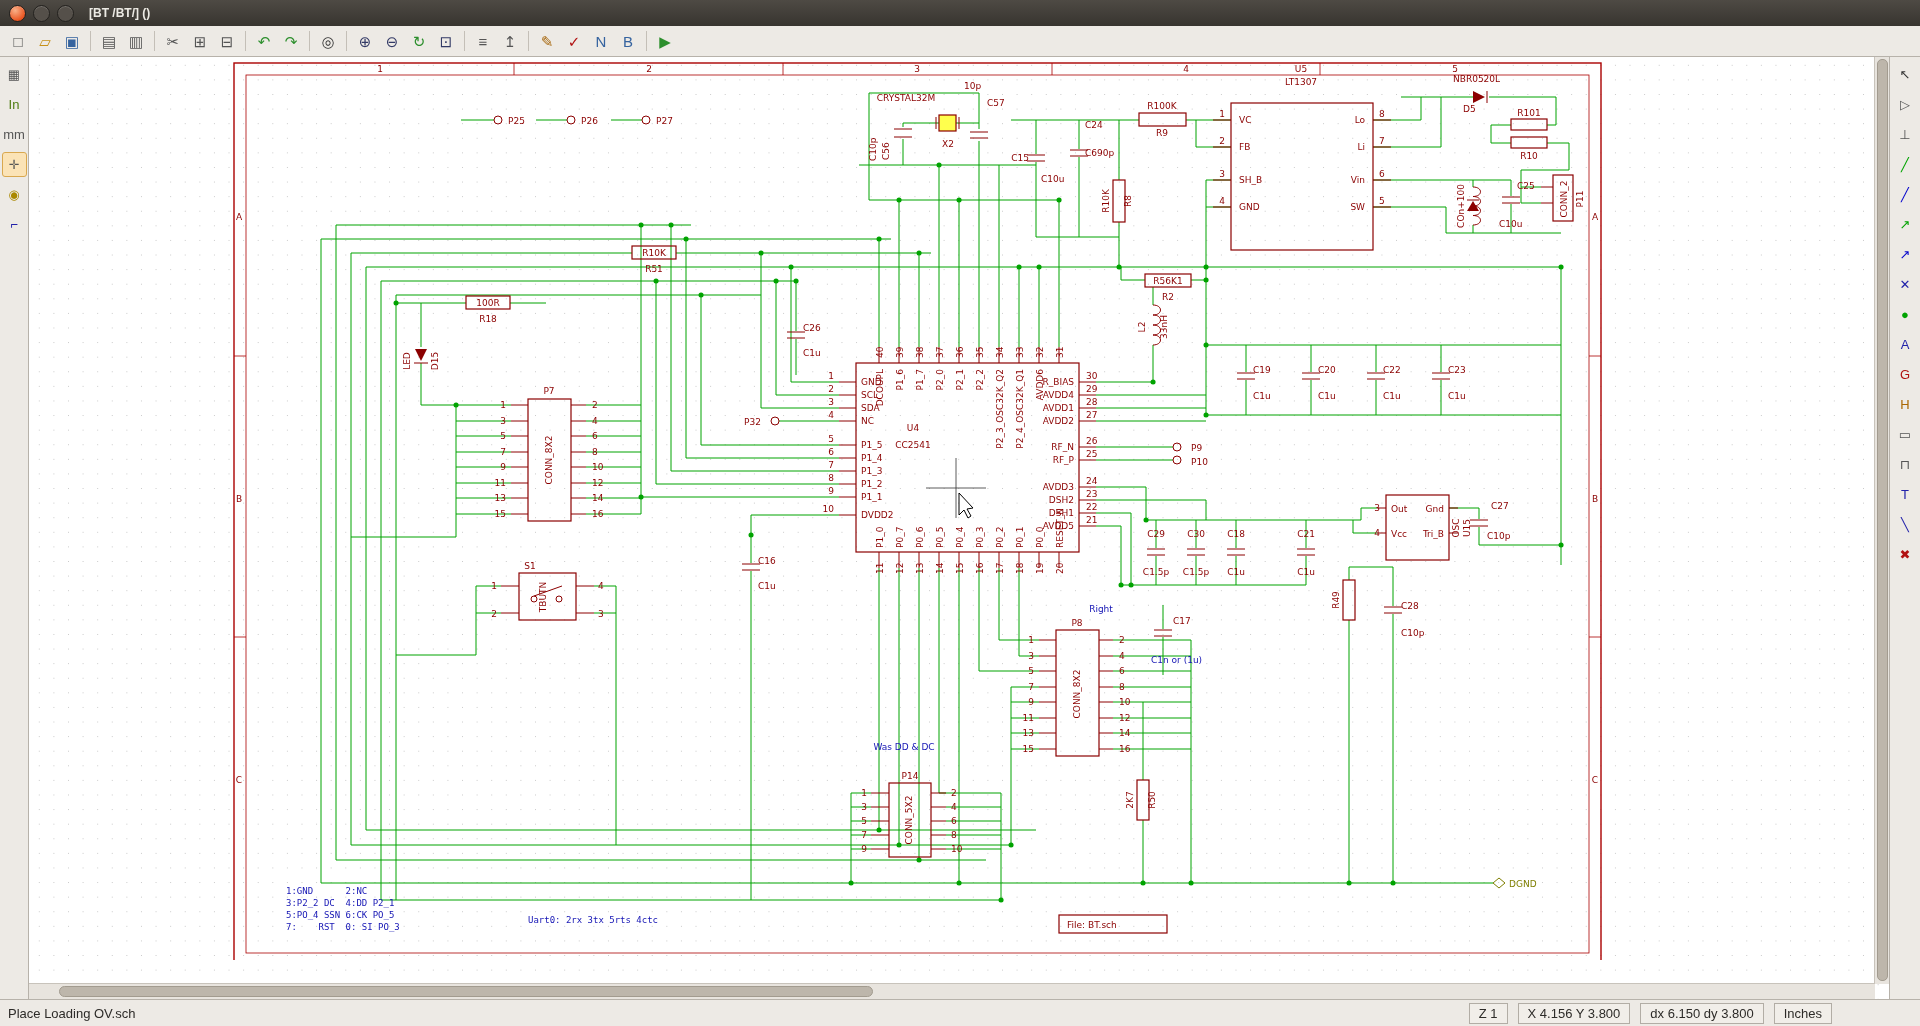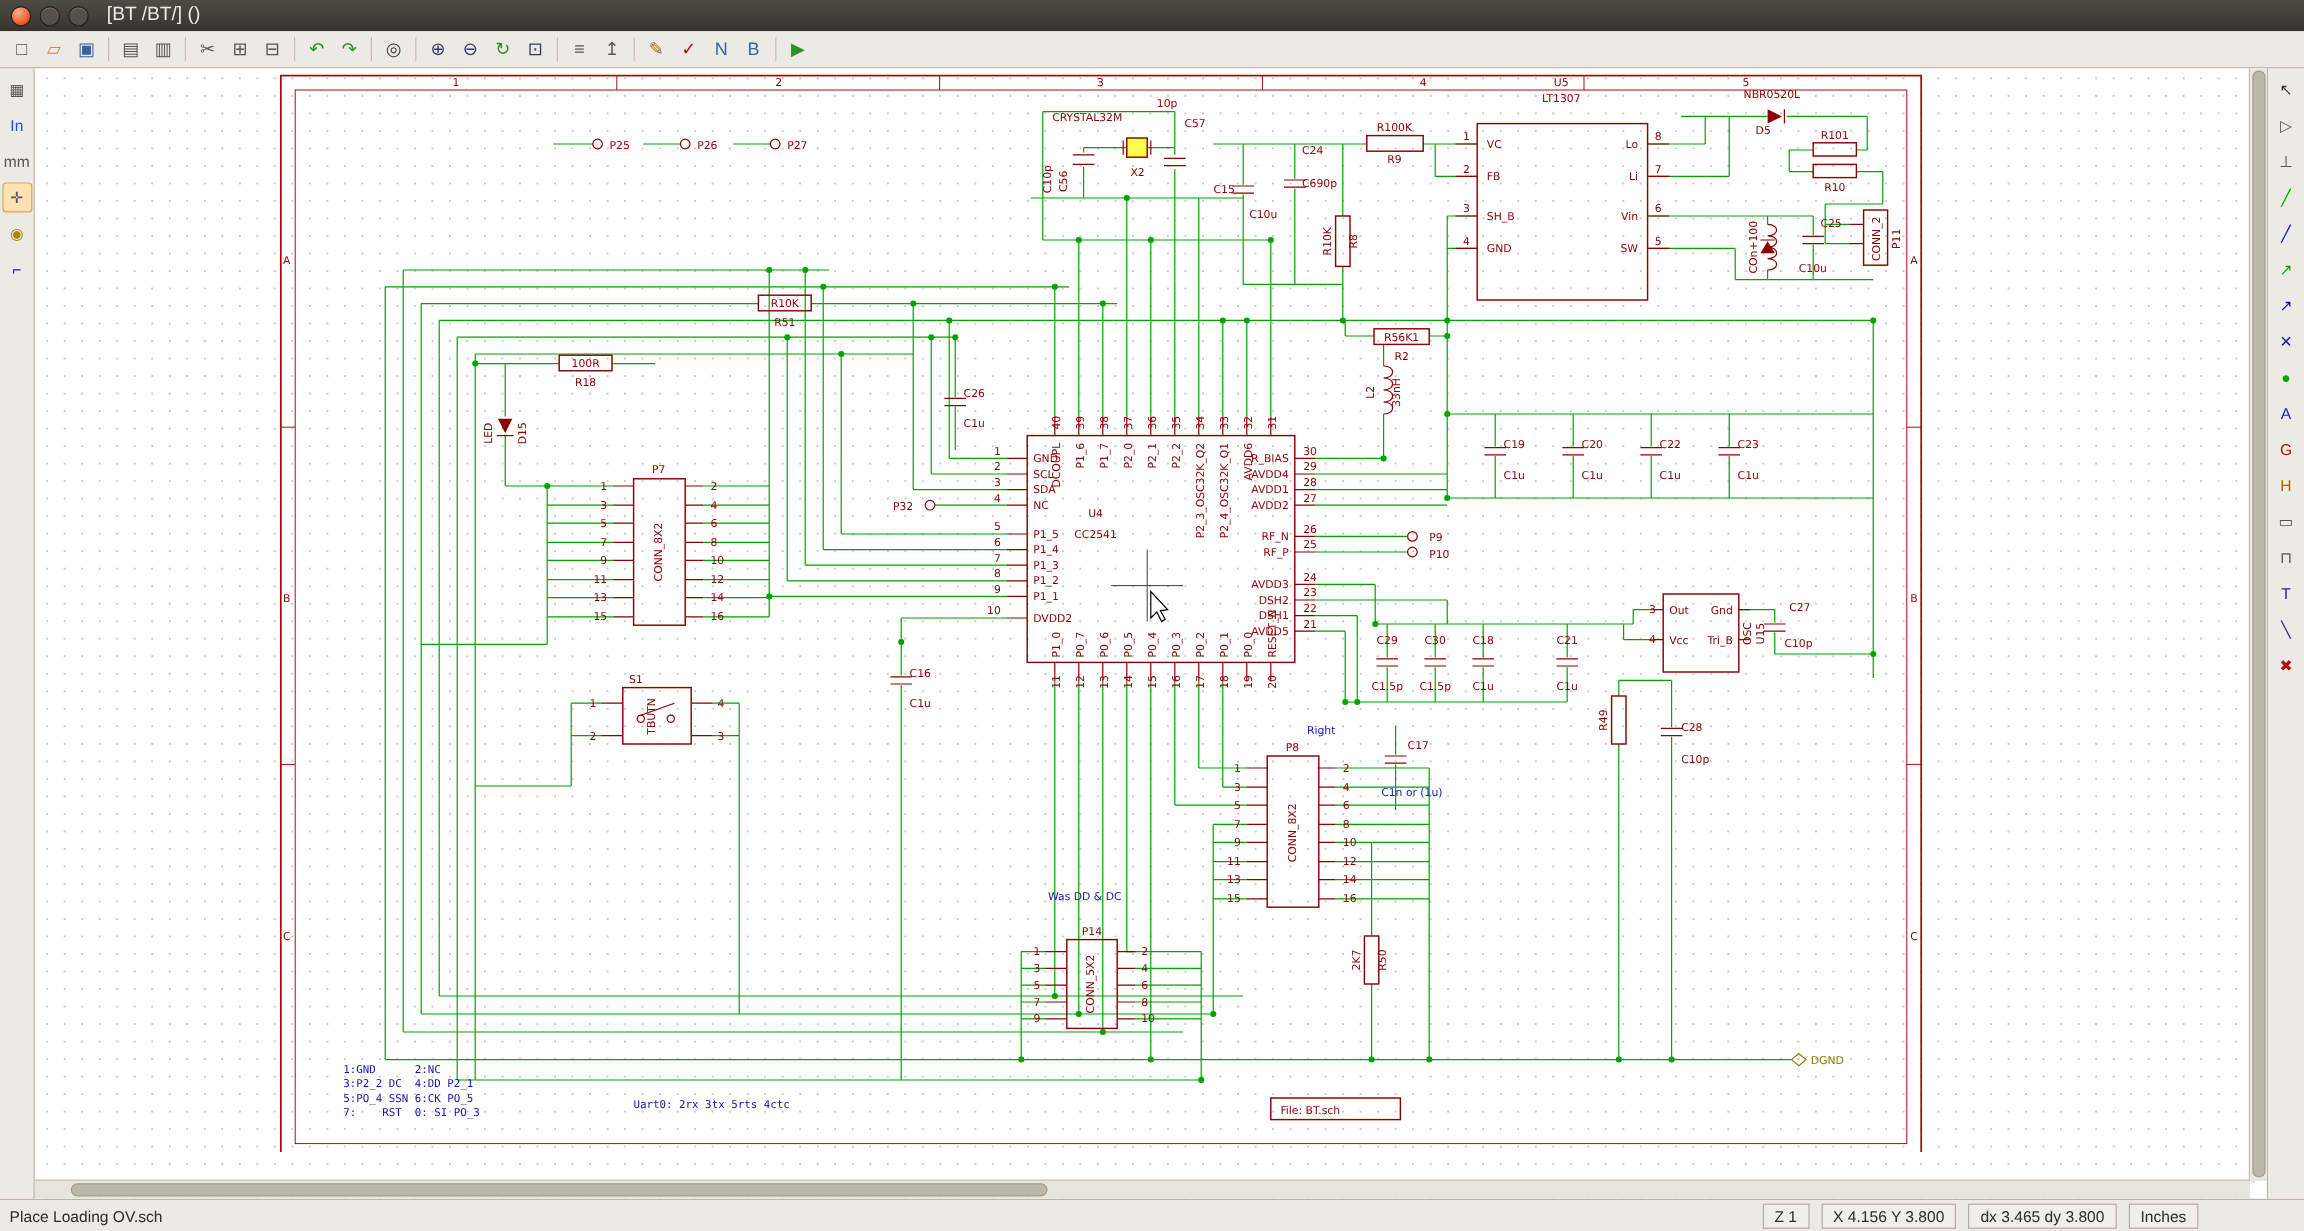--- a/index.html
+++ b/index.html
@@ -2,21 +2,21 @@
 <html><head>
 <meta charset="utf-8">
 <style>
   html,body{margin:0;padding:0}
   body{width:1920px;height:1026px;overflow:hidden;background:#d6d2cb;font-family:"Liberation Sans","DejaVu Sans",sans-serif;-webkit-font-smoothing:antialiased}
   .app{display:flex;flex-direction:column;width:1920px;height:1026px}
   
   .titlebar{height:26px;background:linear-gradient(#4e4a44,#37342f);display:flex;align-items:center;padding:0 9px;gap:7px;flex:0 0 auto}
   .winbtn{width:15px;height:15px;border-radius:50%;background:#55504a;border:1px solid #23211e;box-shadow:inset 0 1px rgba(255,255,255,.18)}
   .winbtn.close{background:radial-gradient(circle at 35% 30%,#f9b088,#e95420 72%)}
-  .wtitle{color:#eceae4;font-weight:normal;font-size:16px;margin-left:8px}
+  .wtitle{color:#eceae4;font-weight:bold;font-size:12px;margin-left:8px}
   
   .menubar{height:26px;background:#edeae5;display:flex;align-items:center;padding-left:6px;font-size:13px;color:#2d2b28;border-bottom:1px solid #d2cec7;flex:0 0 auto}
   .menu-item{padding:4px 10px;border-radius:2px}
   
   .toolbar{height:30px;background:#edeae5;border-bottom:1px solid #b7b2aa;display:flex;align-items:center;padding:0 5px;gap:1px;flex:0 0 auto}
   .tbtn{width:24px;height:24px;display:flex;align-items:center;justify-content:center;font-size:15px;line-height:1;border:1px solid transparent;border-radius:3px;color:#555}
   .tsep{width:1px;height:20px;background:#c4bfb7;margin:0 4px}
   
   .main{flex:1;display:flex;min-height:0;position:relative}
   .side{width:28px;background:#edeae5;display:flex;flex-direction:column;align-items:center;padding-top:5px;gap:5px;flex:0 0 auto}
@@ -91,21 +91,21 @@
       <div class="tbtn" title="erc-button" style="color: rgb(177, 17, 17);">✓</div>
       <div class="tbtn" title="netlist-button" style="color: rgb(53, 99, 159);">N</div>
       <div class="tbtn" title="bom-button" style="color: rgb(53, 99, 159);">B</div>
       <div class="tsep"></div>
       <div class="tbtn" title="run-pcbnew-button" style="color: rgb(45, 143, 45);">▶</div>
     </div>
 
   <div class="main">
     <div class="side left">
         <div class="sbtn" title="toggle-grid-button" style="color: rgb(85, 85, 85);">▦</div>
-        <div class="sbtn" title="units-inches-button" style="color: #1d4ed8;">In</div>
+        <div class="sbtn" title="units-inches-button" style="color: #4d7c0f;">In</div>
         <div class="sbtn" title="units-mm-button" style="color: rgb(85, 85, 85);">mm</div>
         <div class="sbtn active" title="cursor-shape-button" style="color: rgb(85, 85, 85);">✛</div>
         <div class="sbtn" title="show-hidden-pins-button" style="color: rgb(170, 136, 0);">◉</div>
         <div class="sbtn" title="hv-wire-mode-button" style="color: rgb(34, 34, 170);">⌐</div>
       </div>
 
     <div class="canvas">
       <svg width="1862" height="903" viewBox="28 82 1862 903">
 
         <g>
@@ -508,17 +508,17 @@
         <div class="sbtn" title="place-graphic-line-button" style="color: rgb(34, 34, 170);">╲</div>
         <div class="sbtn" title="delete-item-button" style="color: rgb(177, 17, 17);">✖</div>
       </div>
   </div>
 
   <div class="statusbar">
     <span>Place Loading OV.sch</span>
     <span class="sspacer"></span>
     <span class="sfield">Z 1</span>
     <span class="sfield">X 4.156 Y 3.800</span>
-    <span class="sfield">dx 3.465  dy 3.800</span>
+    <span class="sfield">dx 6.150  dy 3.800</span>
     <span class="sfield">Inches</span>
     <span class="send-pad"></span>
   </div>
 </div>
 
 </body></html>

